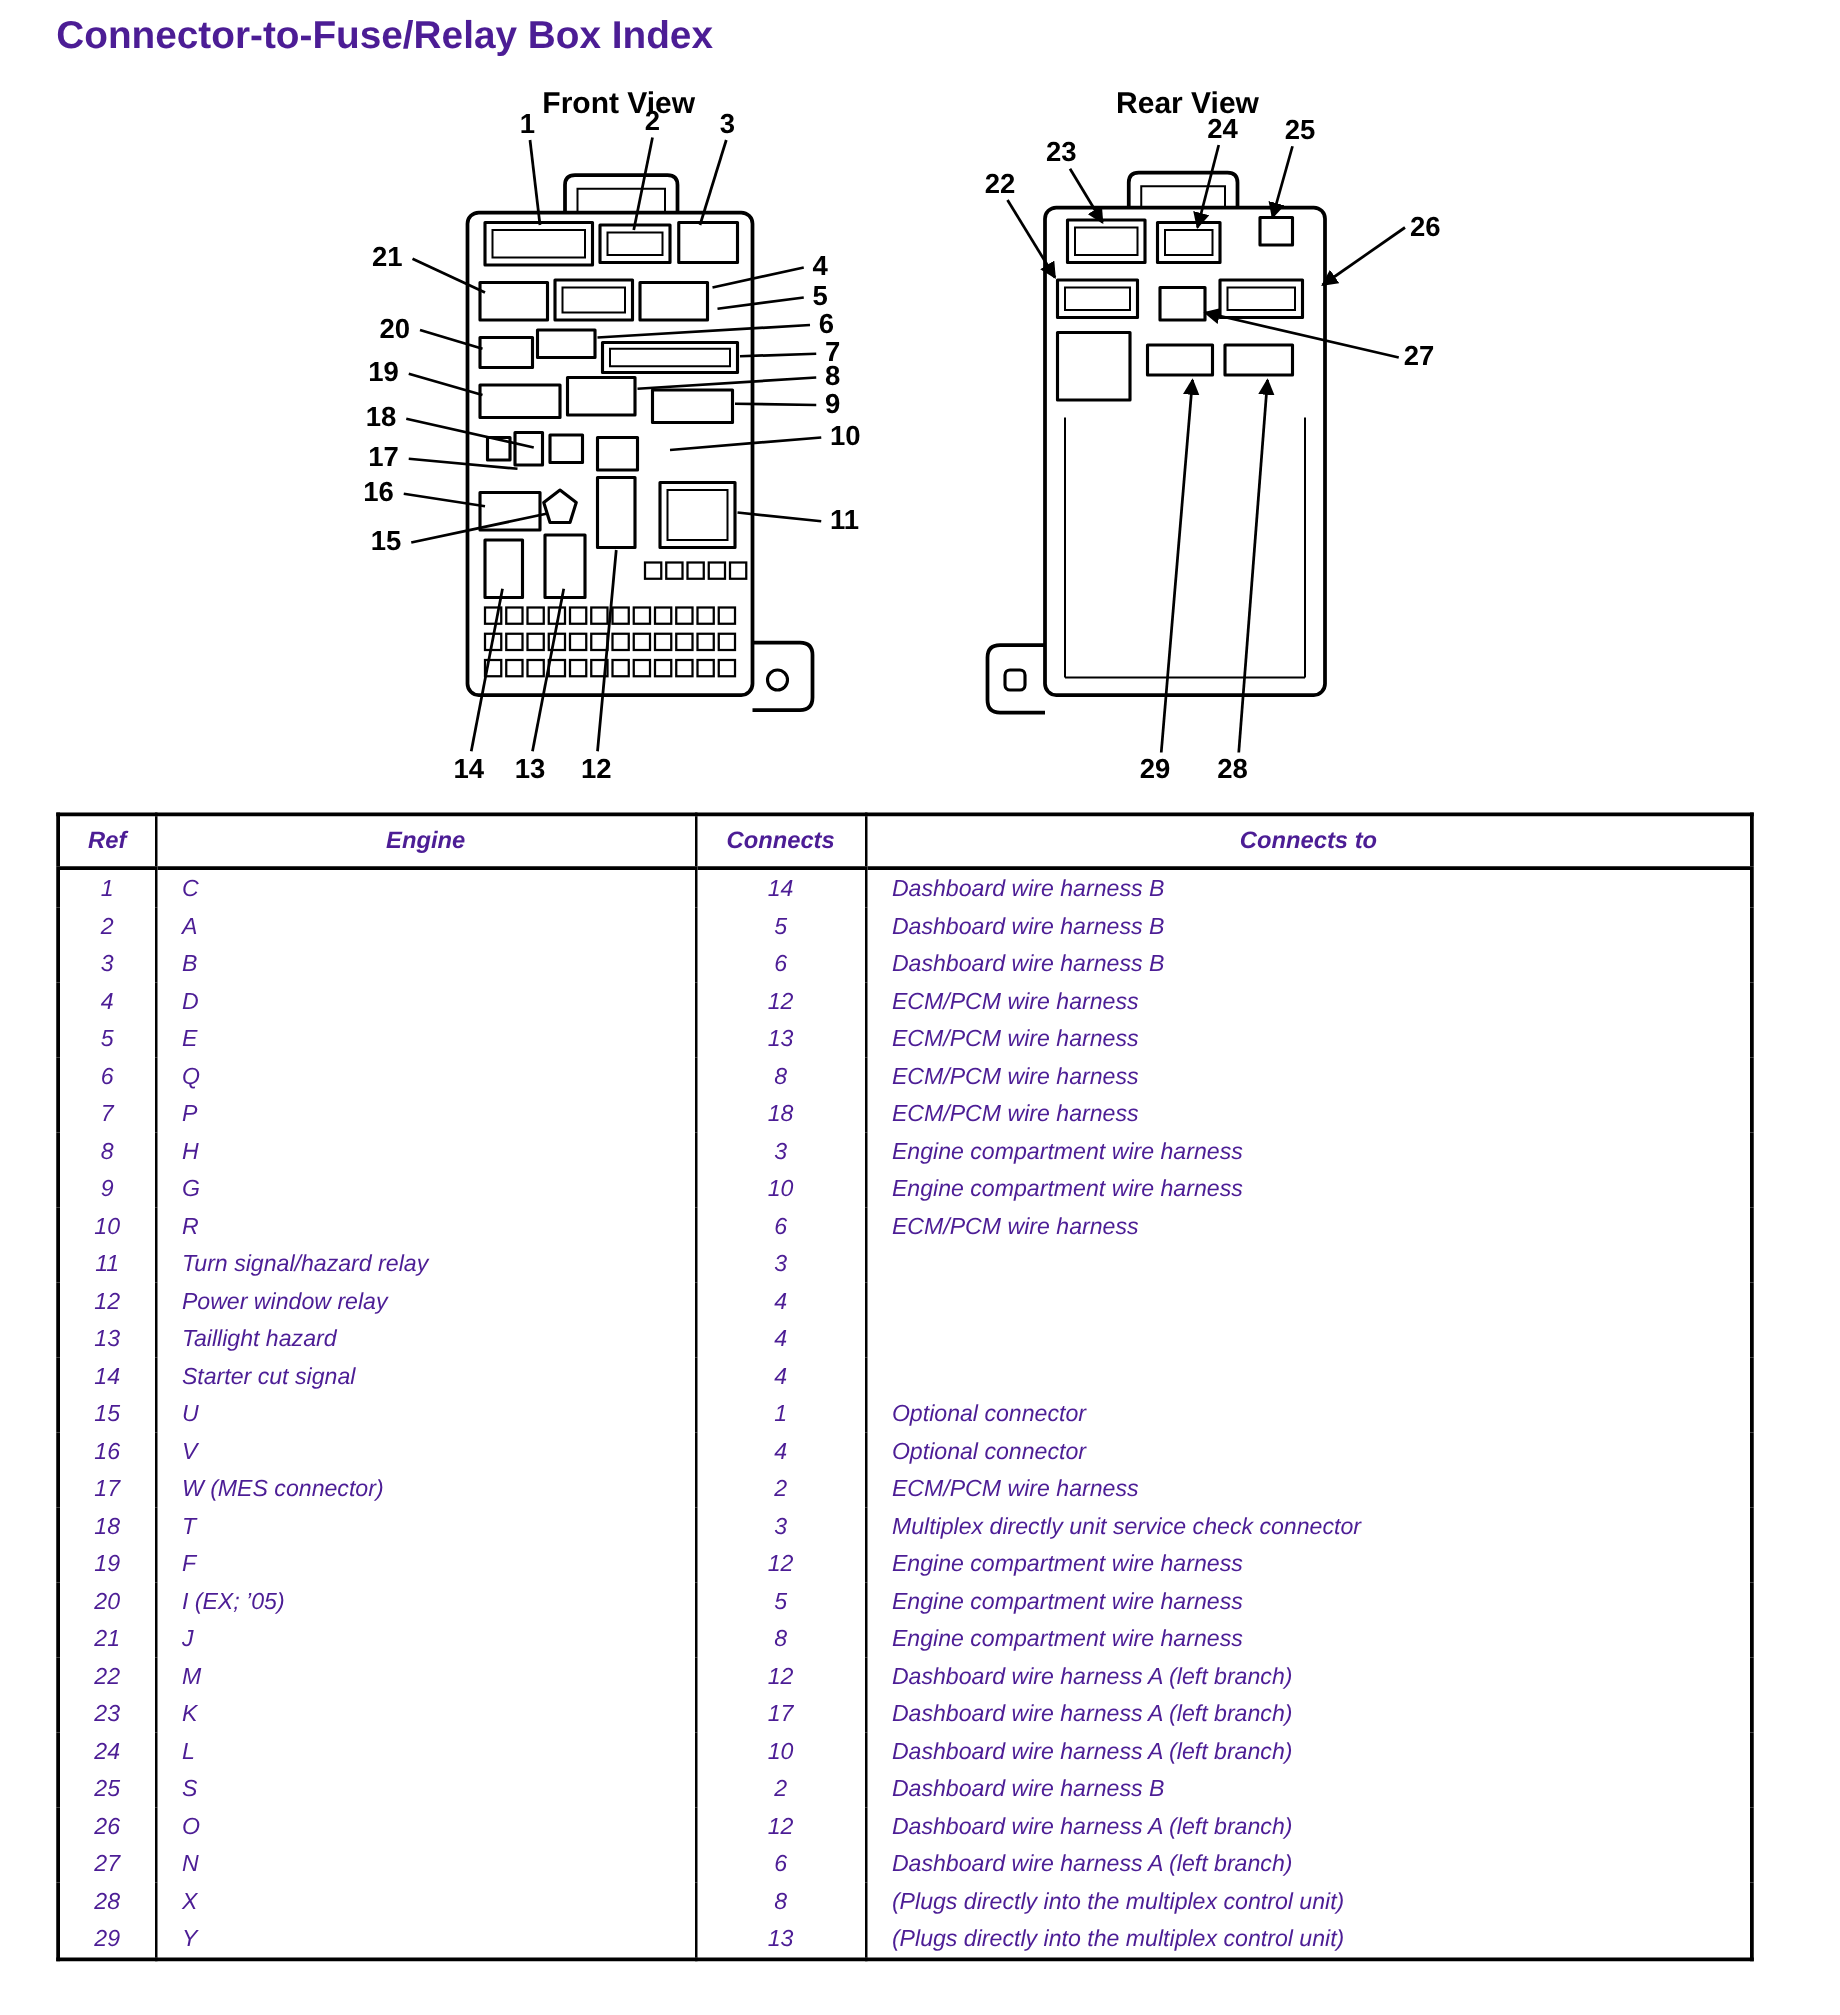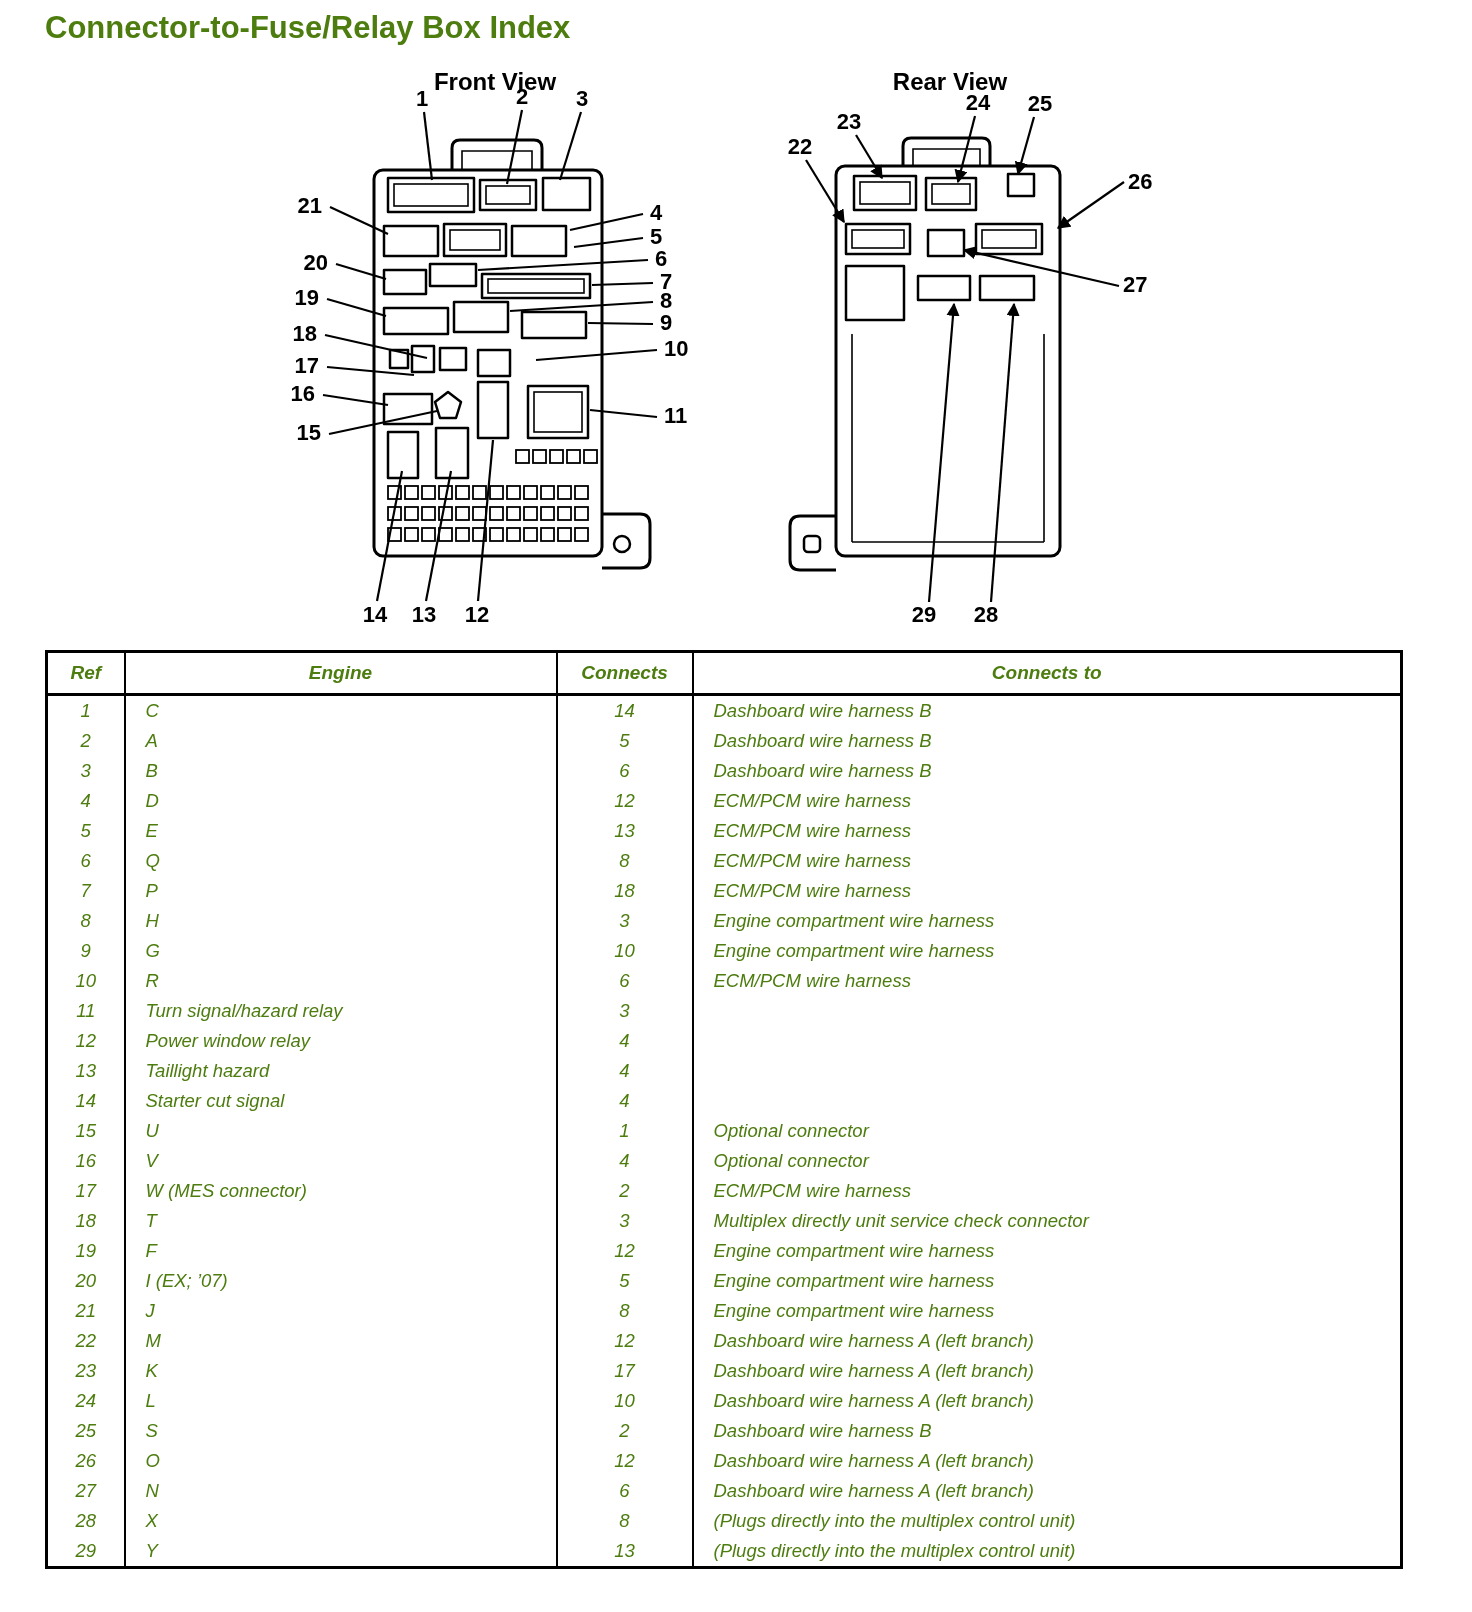--- a/index.html
+++ b/index.html
@@ -1,16 +1,16 @@
 <!DOCTYPE html>
 <html><head>
 <meta charset="utf-8">
 <style>
   html,body{margin:0;padding:0;background:#fff;}
-  .page{position:relative;width:1472px;height:1612px;background:#fff;color:#4d7c0f;
+  .page{position:relative;width:1472px;height:1612px;background:#fff;color:#4c1d95;
         font-family:"Liberation Sans",sans-serif;overflow:hidden;}
   .page-title{position:absolute;left:45px;top:10px;margin:0;font-size:31px;font-weight:bold;}
   svg{position:absolute;}
   #front-svg{left:280px;top:68px;width:430px;height:566px;}
   #rear-svg{left:770px;top:68px;width:400px;height:566px;}
   .outline{fill:none;stroke:#000;stroke-width:3;stroke-linejoin:round;}
   .conn{fill:#fff;stroke:#000;stroke-width:2.5;stroke-linejoin:round;}
   .inner{fill:none;stroke:#000;stroke-width:1.6;}
   .lead line{stroke:#000;stroke-width:2.2;}
   .fuse{fill:#fff;stroke:#000;stroke-width:1.8;}
@@ -350,21 +350,21 @@
           <td class="col-connects">Multiplex directly unit service check connector</td>
         </tr>
         <tr>
           <td class="col-ref">19</td>
           <td class="col-socket">F</td>
           <td class="col-cavities">12</td>
           <td class="col-connects">Engine compartment wire harness</td>
         </tr>
         <tr>
           <td class="col-ref">20</td>
-          <td class="col-socket">I (EX; ’07)</td>
+          <td class="col-socket">I (EX; ’05)</td>
           <td class="col-cavities">5</td>
           <td class="col-connects">Engine compartment wire harness</td>
         </tr>
         <tr>
           <td class="col-ref">21</td>
           <td class="col-socket">J</td>
           <td class="col-cavities">8</td>
           <td class="col-connects">Engine compartment wire harness</td>
         </tr>
         <tr>

